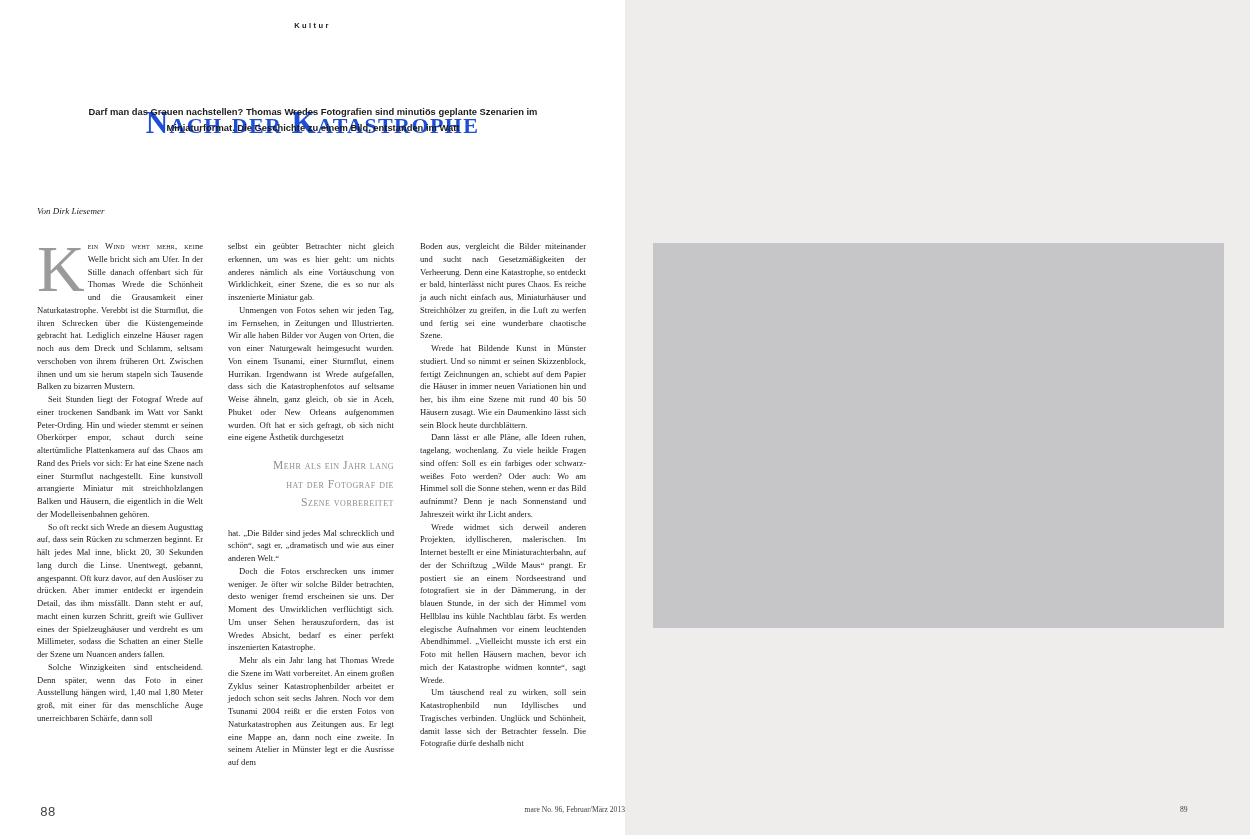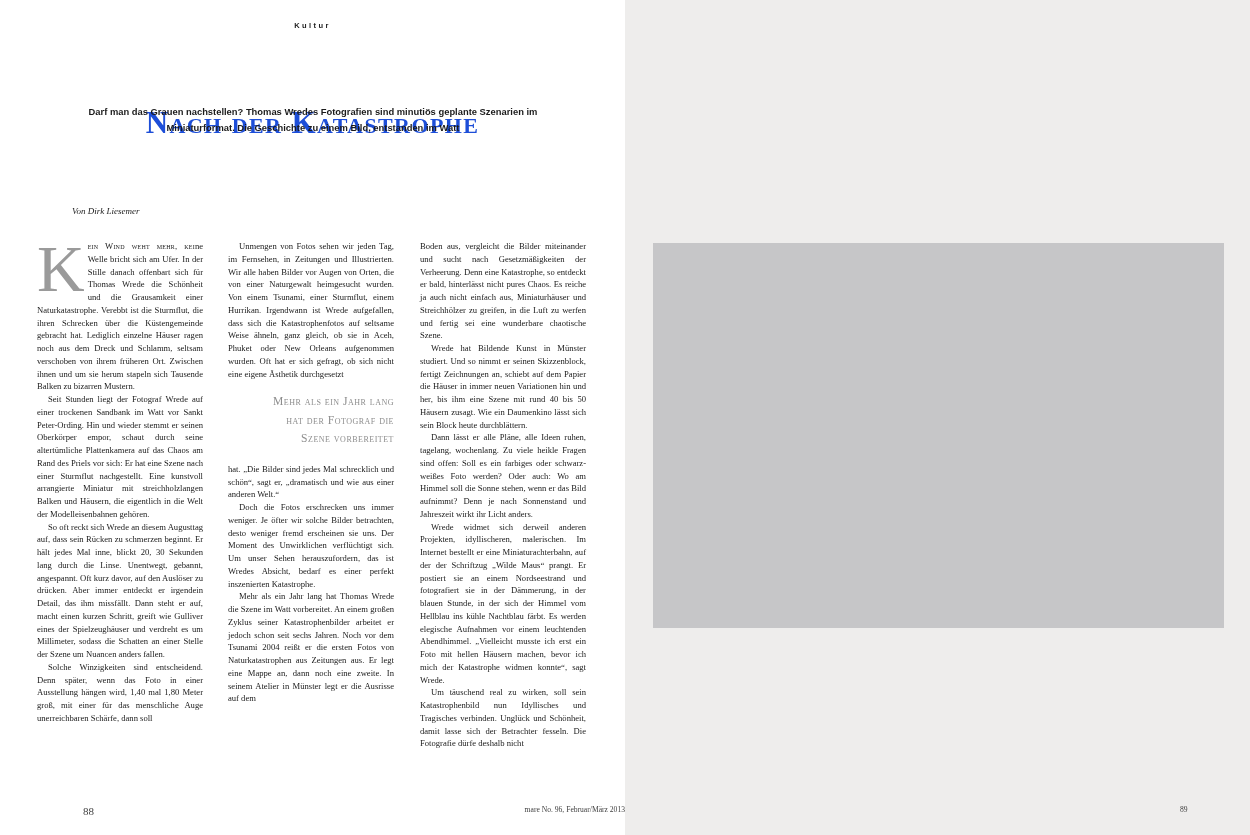--- a/index.html
+++ b/index.html
@@ -77,21 +77,20 @@
     color: #1b1b1b;
   }
   
   .byline {
     position: absolute;
     left: 37px; top: 206px;
     font-family: "Liberation Serif", serif;
     font-style: italic;
     font-size: 9px;
     color: #1b1b1b;
-    margin-left: 35px;
   }
   
   .col {
     position: absolute;
     top: 240px;
     width: 166px;
     font-family: "Liberation Serif", serif;
     font-size: 8.6px;
     line-height: 12.75px;
     color: #1a1a1a;
@@ -135,24 +134,23 @@
     letter-spacing: 0.5px;
     color: #8d8d8d;
     text-indent: 0;
   }
   .pullquote div { white-space: nowrap; }
 
   
   .folio-left {
     position: absolute;
     left: 40px; top: 805px;
-    font-family: Liberation Serif, serif;
-    font-size: 11px;
+    font-family: Liberation Mono, monospace;
+    font-size: 13px;
     color: #404040;
-    margin-left: 43px;
   }
   .imprint {
     position: absolute;
     left: 0; top: 805px;
     width: 625px;
     text-align: right;
     font-family: "Liberation Serif", serif;
     font-size: 7.6px;
     color: #404040;
   }
@@ -183,20 +181,21 @@
   <div class="byline">Von Dirk Liesemer</div>
 
   <div class="col" id="col1">
     <p class="no-indent"><span class="dropcap">K</span><span class="lead-caps">ein Wind weht mehr, kei</span><span>ne Welle bricht sich am Ufer. In der Stille danach offenbart sich für Thomas Wrede die Schönheit und die Grausamkeit einer Naturkatastrophe. Verebbt ist die Sturmflut, die ihren Schrecken über die Küstengemeinde gebracht hat. Lediglich einzelne Häuser ragen noch aus dem Dreck und Schlamm, seltsam verschoben von ihrem früheren Ort. Zwischen ihnen und um sie herum stapeln sich Tausende Balken zu bizarren Mustern.</span></p>
     <p>Seit Stunden liegt der Fotograf Wrede auf einer trockenen Sandbank im Watt vor Sankt Peter-Ording. Hin und wieder stemmt er seinen Oberkörper empor, schaut durch seine altertümliche Plattenkamera auf das Chaos am Rand des Priels vor sich: Er hat eine Szene nach einer Sturmflut nachgestellt. Eine kunstvoll arrangierte Miniatur mit streichholzlangen Balken und Häusern, die eigentlich in die Welt der Modelleisenbahnen gehören.</p>
     <p>So oft reckt sich Wrede an diesem Augusttag auf, dass sein Rücken zu schmerzen beginnt. Er hält jedes Mal inne, blickt 20, 30 Sekunden lang durch die Linse. Unentwegt, gebannt, angespannt. Oft kurz davor, auf den Auslöser zu drücken. Aber immer entdeckt er irgendein Detail, das ihm missfällt. Dann steht er auf, macht einen kurzen Schritt, greift wie Gulliver eines der Spielzeughäuser und verdreht es um Millimeter, sodass die Schatten an einer Stelle der Szene um Nuancen anders fallen.</p>
     <p>Solche Winzigkeiten sind entscheidend. Denn später, wenn das Foto in einer Ausstellung hängen wird, 1,40 mal 1,80 Meter groß, mit einer für das menschliche Auge unerreichbaren Schärfe, dann soll</p>
   </div>
 
   <div class="col" id="col2">
+    <p class="no-indent">selbst ein geübter Betrachter nicht gleich erkennen, um was es hier geht: um nichts anderes nämlich als eine Vortäuschung von Wirklichkeit, einer Szene, die es so nur als inszenierte Miniatur gab.</p>
     <p>Unmengen von Fotos sehen wir jeden Tag, im Fernsehen, in Zeitungen und Illustrierten. Wir alle haben Bilder vor Augen von Orten, die von einer Naturgewalt heimgesucht wurden. Von einem Tsunami, einer Sturmflut, einem Hurrikan. Irgendwann ist Wrede aufgefallen, dass sich die Katastrophenfotos auf seltsame Weise ähneln, ganz gleich, ob sie in Aceh, Phuket oder New Orleans aufgenommen wurden. Oft hat er sich gefragt, ob sich nicht eine eigene Ästhetik durchgesetzt</p>
 
     <div class="pullquote">
       <div>Mehr als ein Jahr lang</div>
       <div>hat der Fotograf die</div>
       <div>Szene vorbereitet</div>
     </div>
 
     <p class="no-indent">hat. „Die Bilder sind jedes Mal schrecklich und schön“, sagt er, „dramatisch und wie aus einer anderen Welt.“</p>
     <p>Doch die Fotos erschrecken uns immer weniger. Je öfter wir solche Bilder betrachten, desto weniger fremd erscheinen sie uns. Der Moment des Unwirklichen verflüchtigt sich. Um unser Sehen herauszufordern, das ist Wredes Absicht, bedarf es einer perfekt inszenierten Katastrophe.</p>

